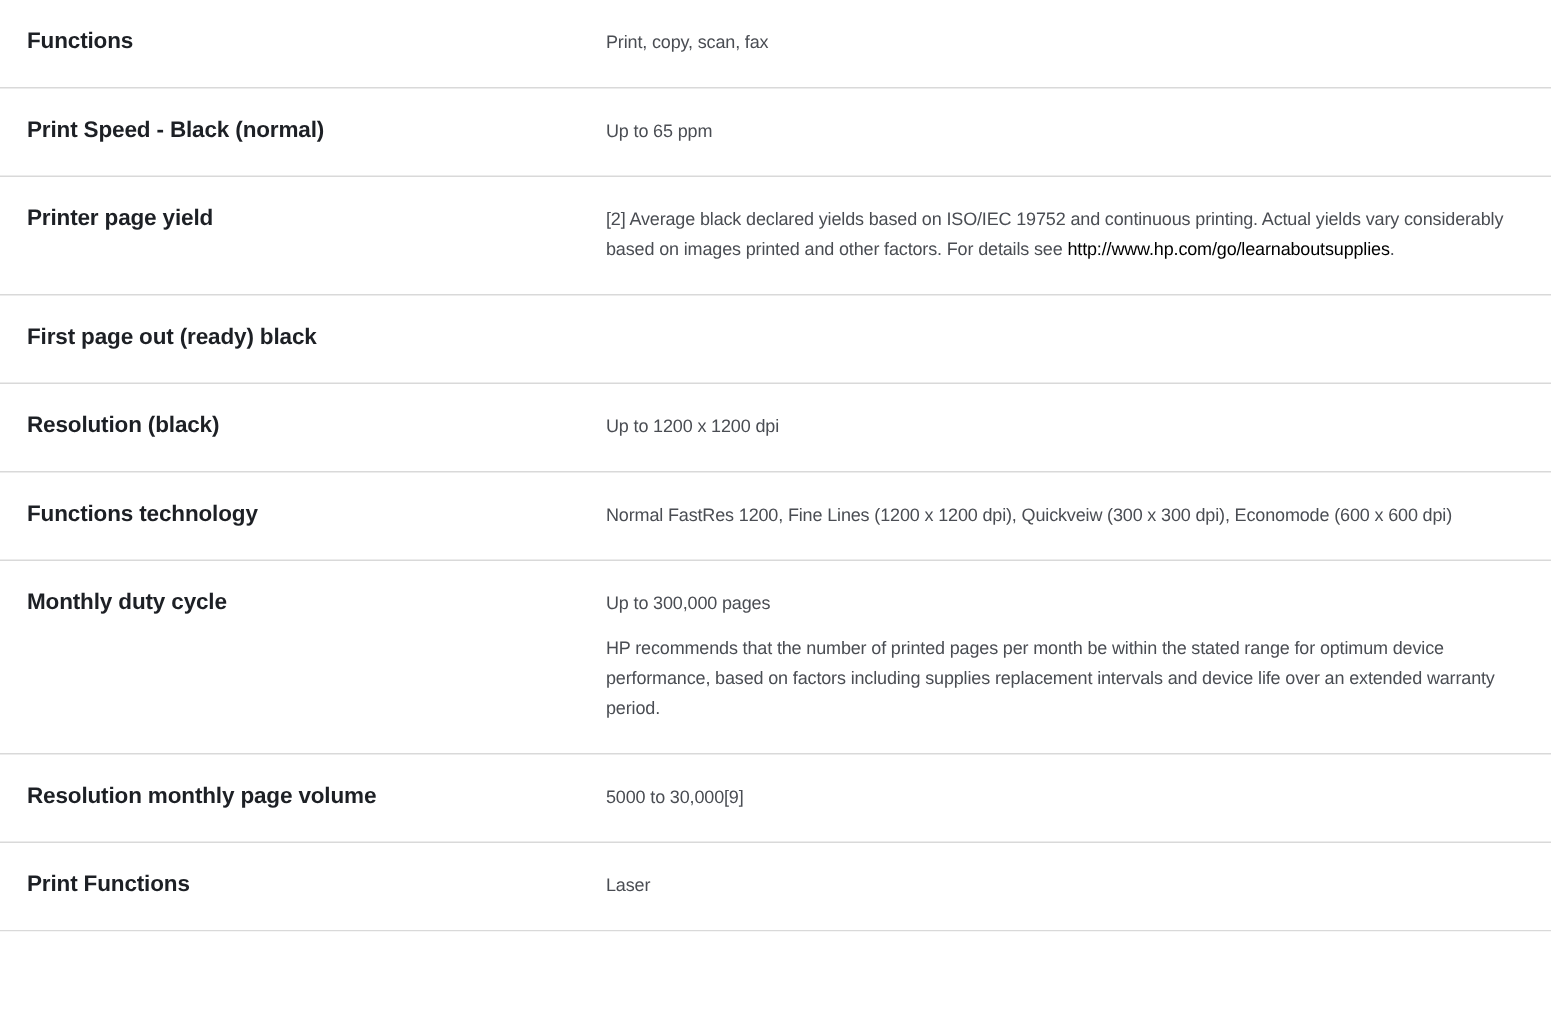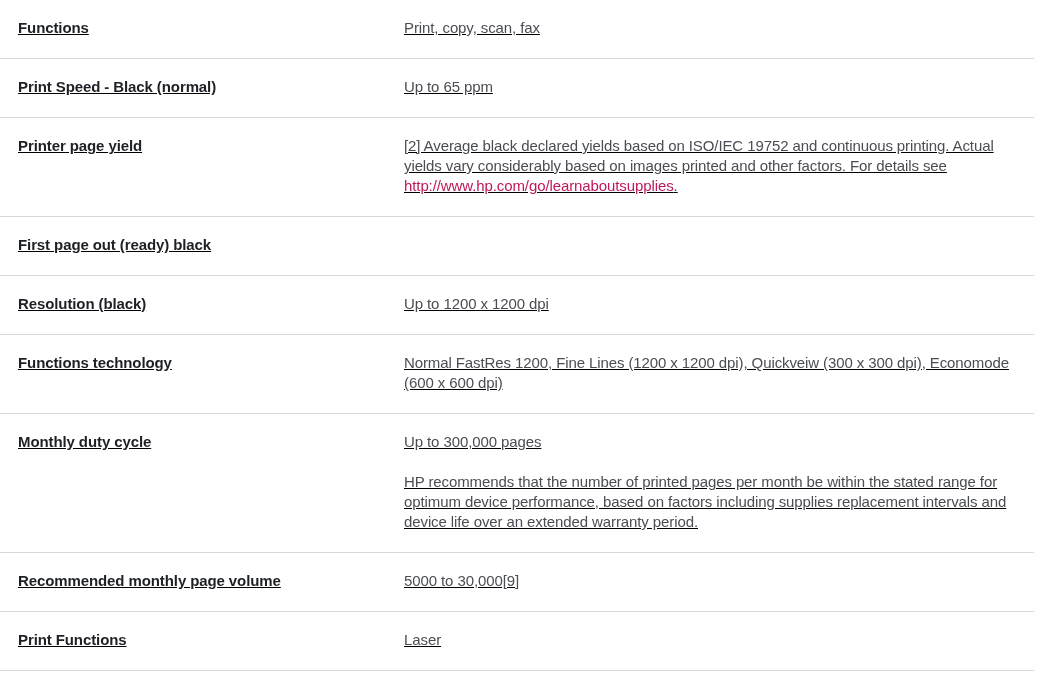--- a/index.html
+++ b/index.html
@@ -5,21 +5,20 @@
   html, body {
     margin: 0;
     padding: 0;
     background: #ffffff;
     font-family: "Liberation Sans", sans-serif;
   }
   .spec-table {
     width: 1034px;
     background: #ffffff;
     box-sizing: border-box;
-    text-decoration: underline;
   }
   .spec-row {
     display: flex;
     align-items: flex-start;
     box-sizing: border-box;
     padding: 18px 16px 20px 18px;
     border-bottom: 1px solid #d9d9d9;
   }
   .spec-label {
     flex: 0 0 386px;
@@ -27,33 +26,33 @@
     box-sizing: border-box;
     padding-right: 24px;
     font-size: 15px;
     font-weight: bold;
     color: #1d2025;
     line-height: 20px;
     letter-spacing: -0.1px;
   }
   .spec-value {
     flex: 1 1 auto;
-    font-size: 15px;
+    font-size: 12px;
     color: #4a4d53;
     line-height: 20px;
     letter-spacing: -0.1px;
   }
   .spec-value p {
     margin: 0;
   }
   .spec-value p + p {
-    margin-top: 20px;
+    margin-top: 10px;
   }
   a.spec-link {
-    color: #be185d;
+    color: #000000;
     text-decoration: none;
     cursor: pointer;
   }
 </style>
 </head>
 <body>
 
 <div class="spec-table">
 
   <div class="spec-row">
@@ -97,21 +96,21 @@
 
   <div class="spec-row">
     <div class="spec-label">Monthly duty cycle</div>
     <div class="spec-value">
       <p>Up to 300,000 pages</p>
       <p>HP recommends that the number of printed pages per month be within the stated range for optimum device performance, based on factors including supplies replacement intervals and device life over an extended warranty period.</p>
     </div>
   </div>
 
   <div class="spec-row">
-    <div class="spec-label">Recommended monthly page volume</div>
+    <div class="spec-label">Resolution monthly page volume</div>
     <div class="spec-value">
       <p>5000 to 30,000[9]</p>
     </div>
   </div>
 
   <div class="spec-row">
     <div class="spec-label">Print Functions</div>
     <div class="spec-value">
       <p>Laser</p>
     </div>

